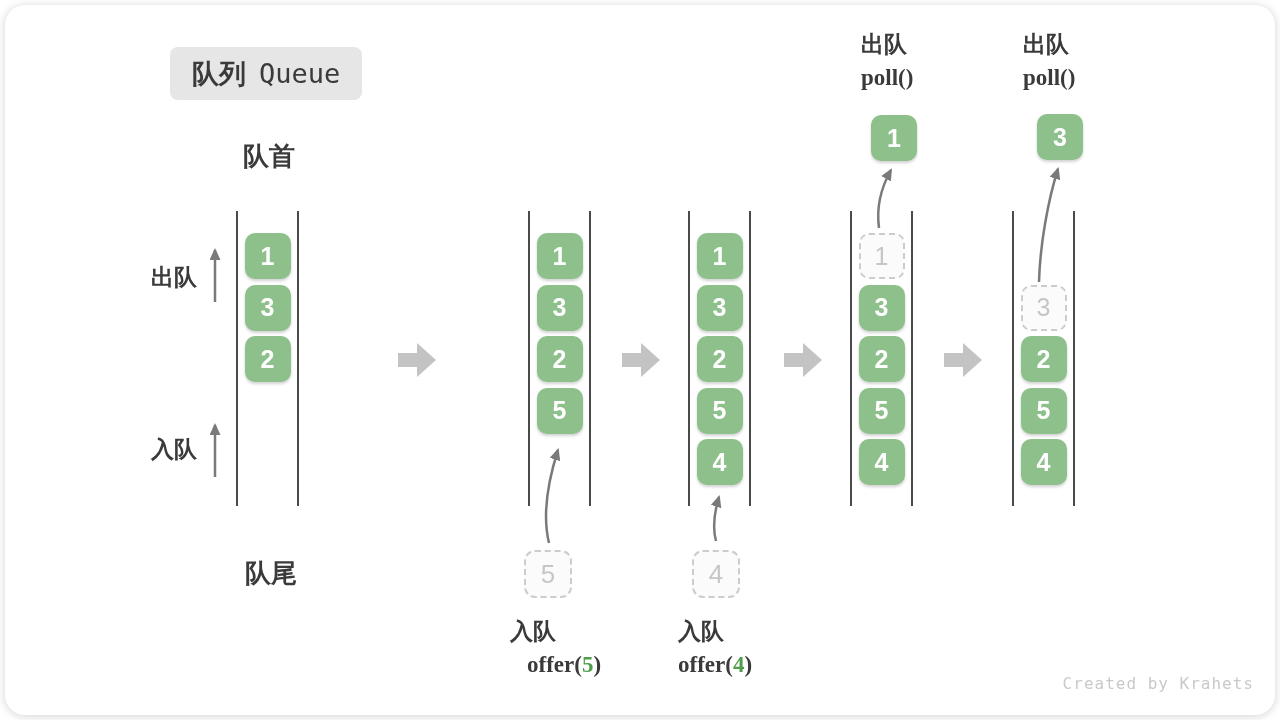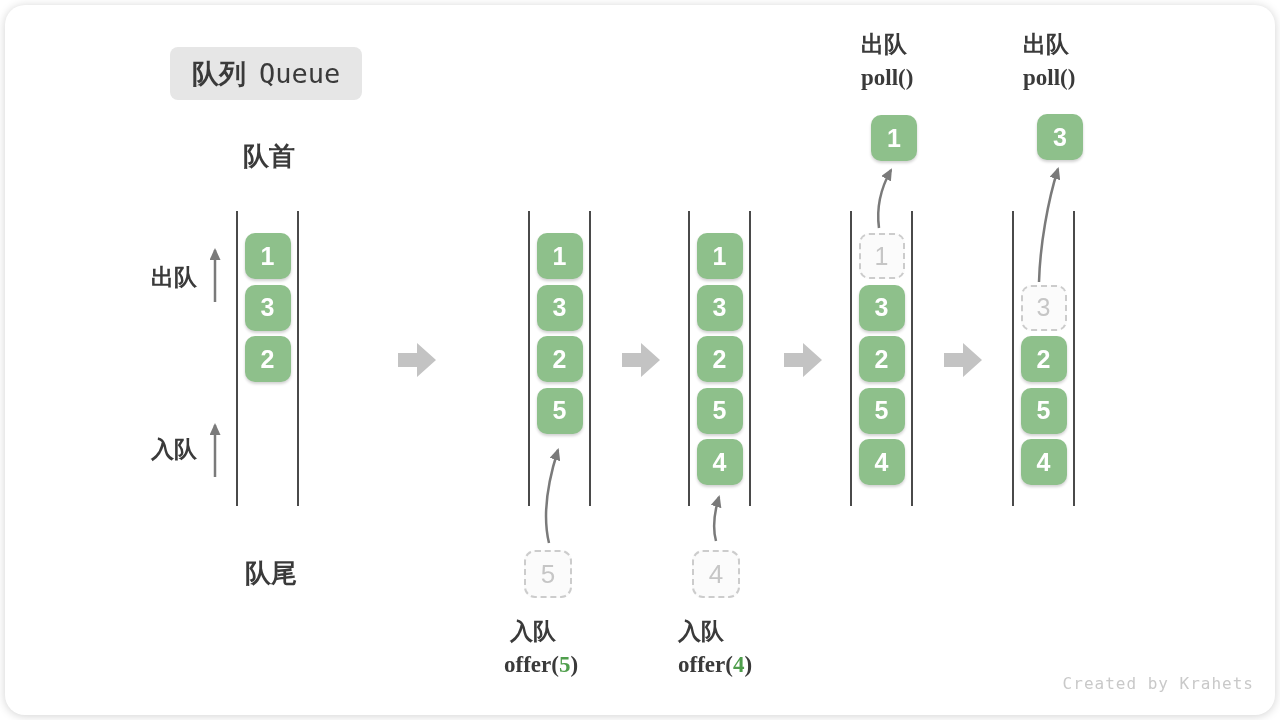--- a/index.html
+++ b/index.html
@@ -117,21 +117,21 @@
       <div class="slot solid" style="left: 244.5px; top: 284.5px;">3</div>
       <div class="slot solid" style="left: 244.5px; top: 336px;">2</div>
       <div class="col-line" style="left: 528px; top: 211px;"></div>
       <div class="col-line" style="left: 589px; top: 211px;"></div>
       <div class="slot solid" style="left: 536.5px; top: 233px;">1</div>
       <div class="slot solid" style="left: 536.5px; top: 284.5px;">3</div>
       <div class="slot solid" style="left: 536.5px; top: 336px;">2</div>
       <div class="slot solid" style="left: 536.5px; top: 387.5px;">5</div>
       <div class="slot dashed ghost" style="left: 524px; top: 550px;">5</div>
       <div class="op-label" style="left: 510px; top: 616px;">入队</div>
-      <div class="op-code" style="left: 504px; top: 652px;"><span>offer(</span><span class="arg">5</span><span>)</span></div>
+      <div class="op-code" style="left: 527px; top: 652px;"><span>offer(</span><span class="arg">5</span><span>)</span></div>
       <div class="col-line" style="left: 688px; top: 211px;"></div>
       <div class="col-line" style="left: 749px; top: 211px;"></div>
       <div class="slot solid" style="left: 696.5px; top: 233px;">1</div>
       <div class="slot solid" style="left: 696.5px; top: 284.5px;">3</div>
       <div class="slot solid" style="left: 696.5px; top: 336px;">2</div>
       <div class="slot solid" style="left: 696.5px; top: 387.5px;">5</div>
       <div class="slot solid" style="left: 696.5px; top: 439px;">4</div>
       <div class="slot dashed ghost" style="left: 692px; top: 550px;">4</div>
       <div class="op-label" style="left: 678px; top: 616px;">入队</div>
       <div class="op-code" style="left: 678px; top: 652px;"><span>offer(</span><span class="arg">4</span><span>)</span></div>

